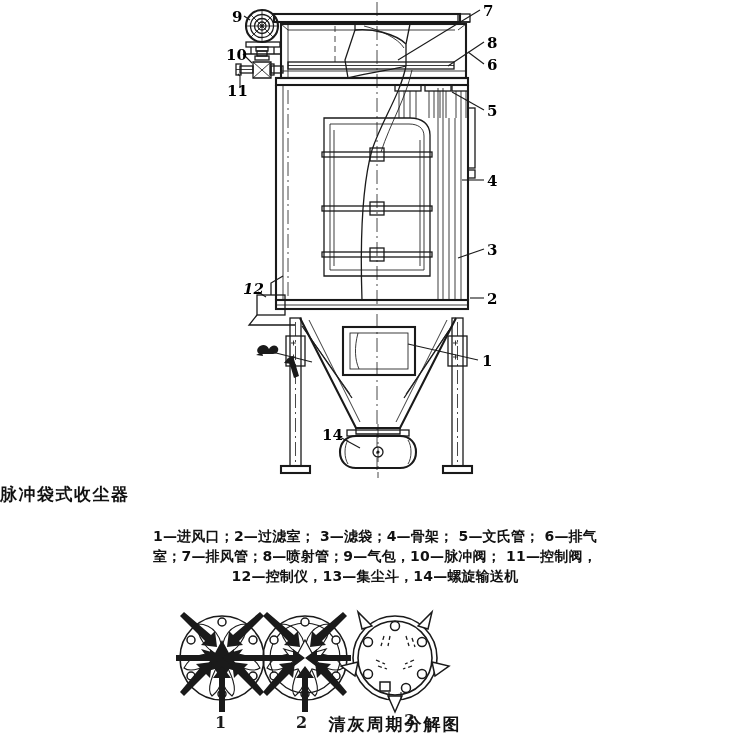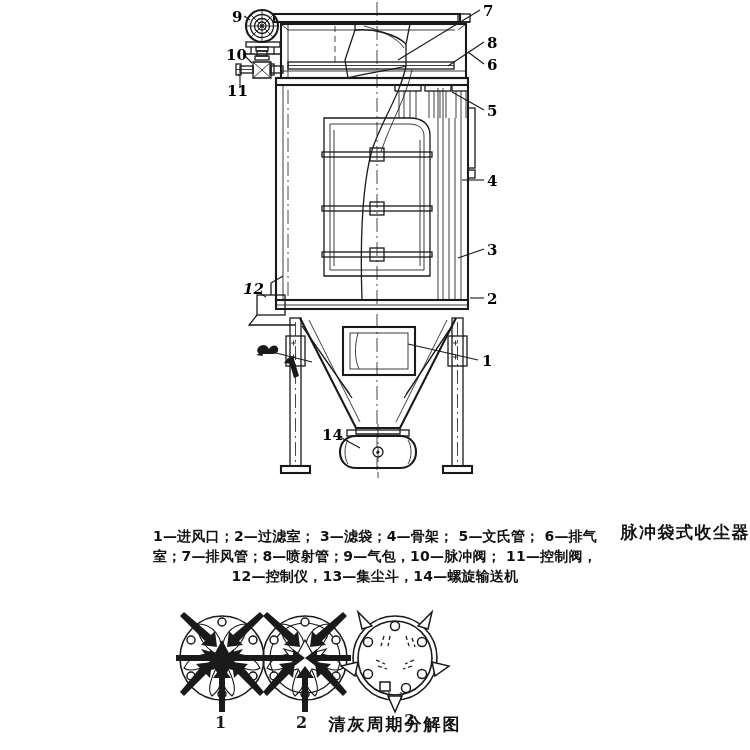--- a/index.html
+++ b/index.html
@@ -26,27 +26,26 @@
     line-height:1;
     color:#000;
     letter-spacing:0;
     white-space:nowrap;
   }
 
   
   .fig-title{
     position:absolute;
     width:750px;
-    text-align:right;
+    text-align:left;
     font-family:"DejaVu Sans","Liberation Sans",sans-serif;
     font-weight:bold;
     font-size:17px;
     letter-spacing:1.5px;
     color:#111;
-    margin-top:38px;
   }
   .legend{
     position:absolute;
     left:110px;
     width:530px;
     text-align:center;
     font-family:"DejaVu Sans","Liberation Sans",sans-serif;
     font-weight:bold;
     font-size:14px;
     line-height:20px;

